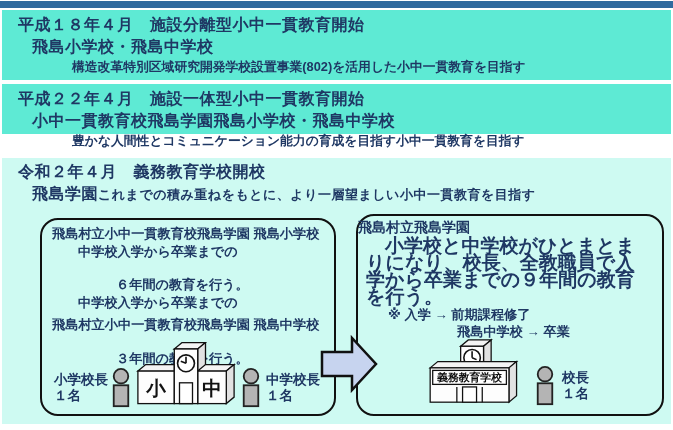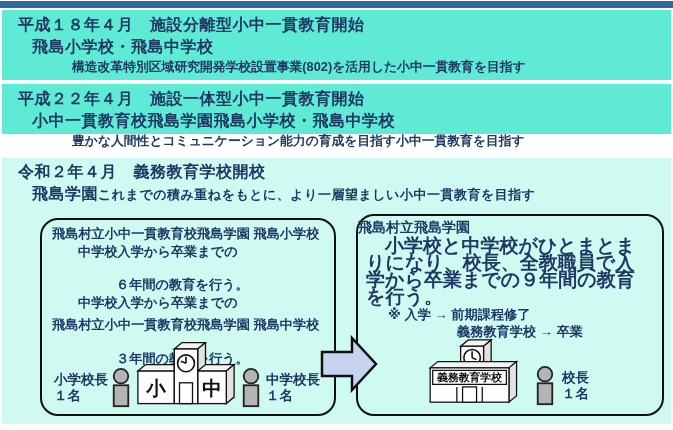--- a/index.html
+++ b/index.html
@@ -128,21 +128,21 @@
   <div class="arrow-wrap">
     <svg width="60" height="58" viewBox="0 0 60 58">
       <polygon points="3,17 33,17 33,3 57,29 33,55 33,41 3,41" fill="#c7d4ef" stroke="#111" stroke-width="2.5"></polygon>
     </svg>
   </div>
 
   <div class="rbox rightbox">
     <div class="rb-title">飛島村立飛島学園</div>
     <div class="rb-body">小学校と中学校がひとまとまりになり、校長、全教職員で入学から卒業までの９年間の教育を行う。</div>
     <div class="rb-note1">※ 入学 → 前期課程修了</div>
-    <div class="rb-note2">義務教育学校 → 卒業</div>
+    <div class="rb-note2">飛島中学校 → 卒業</div>
 
     <div class="gfx" style="left:62px;top:122px;">
       <svg width="108" height="68" viewBox="0 0 170 105">
 
         <polygon points="64,12 76,2 112,2 100,12" fill="#f4f4f4" stroke="#111" stroke-width="2"></polygon>
         <polygon points="100,12 112,2 112,38 100,42" fill="#e2e2e2" stroke="#111" stroke-width="2"></polygon>
         <rect x="64" y="12" width="36" height="36" fill="#fdfdfd" stroke="#111" stroke-width="2"></rect>
         <g>
           <circle cx="82" cy="30" r="13" fill="#fff" stroke="#111" stroke-width="2.5"></circle>
           <line x1="82" y1="30" x2="82" y2="20" stroke="#111" stroke-width="2.5"></line>

